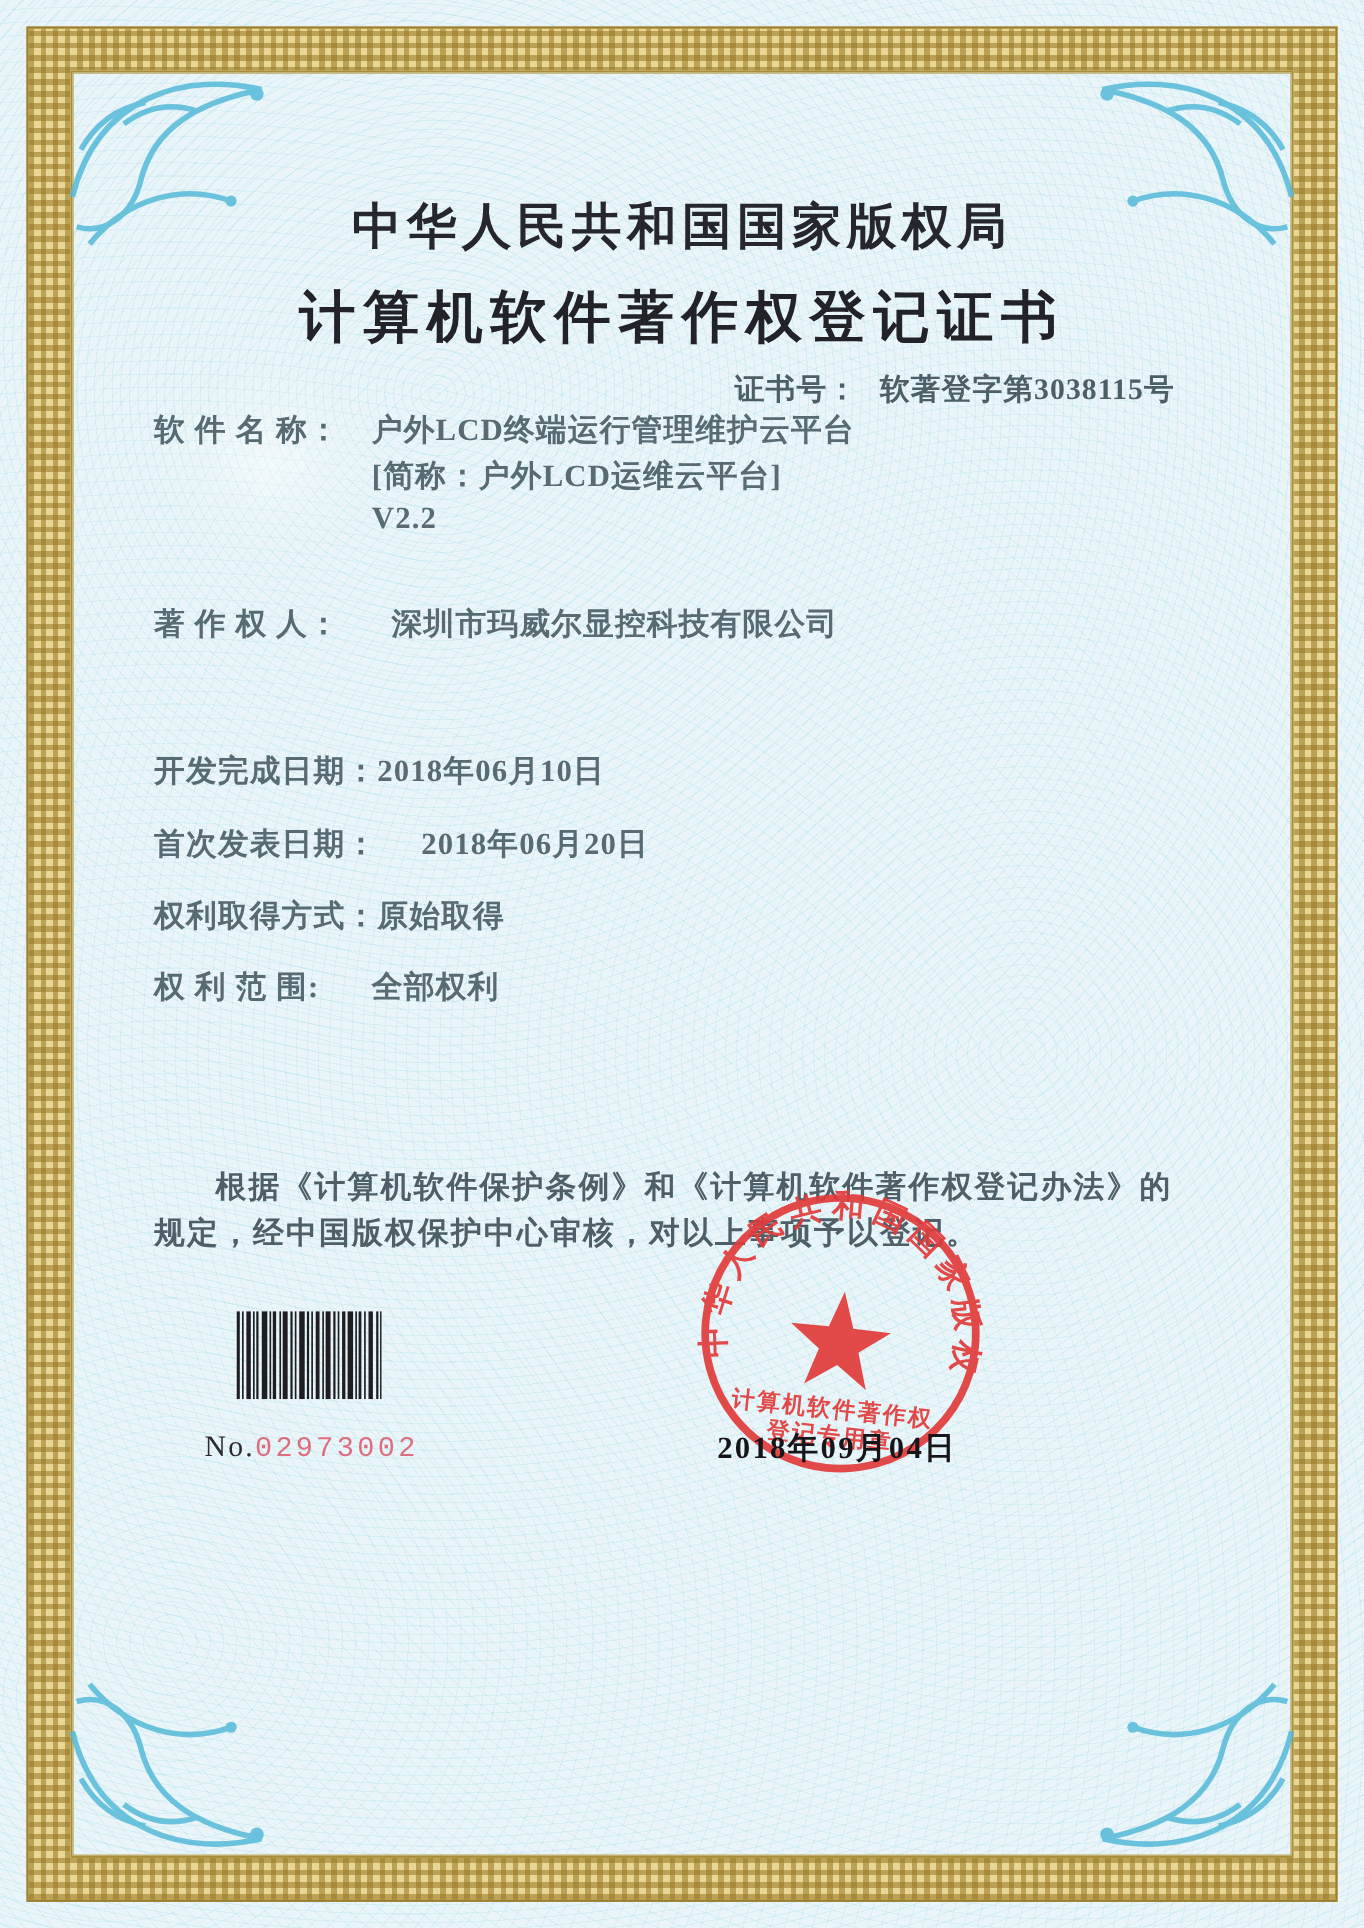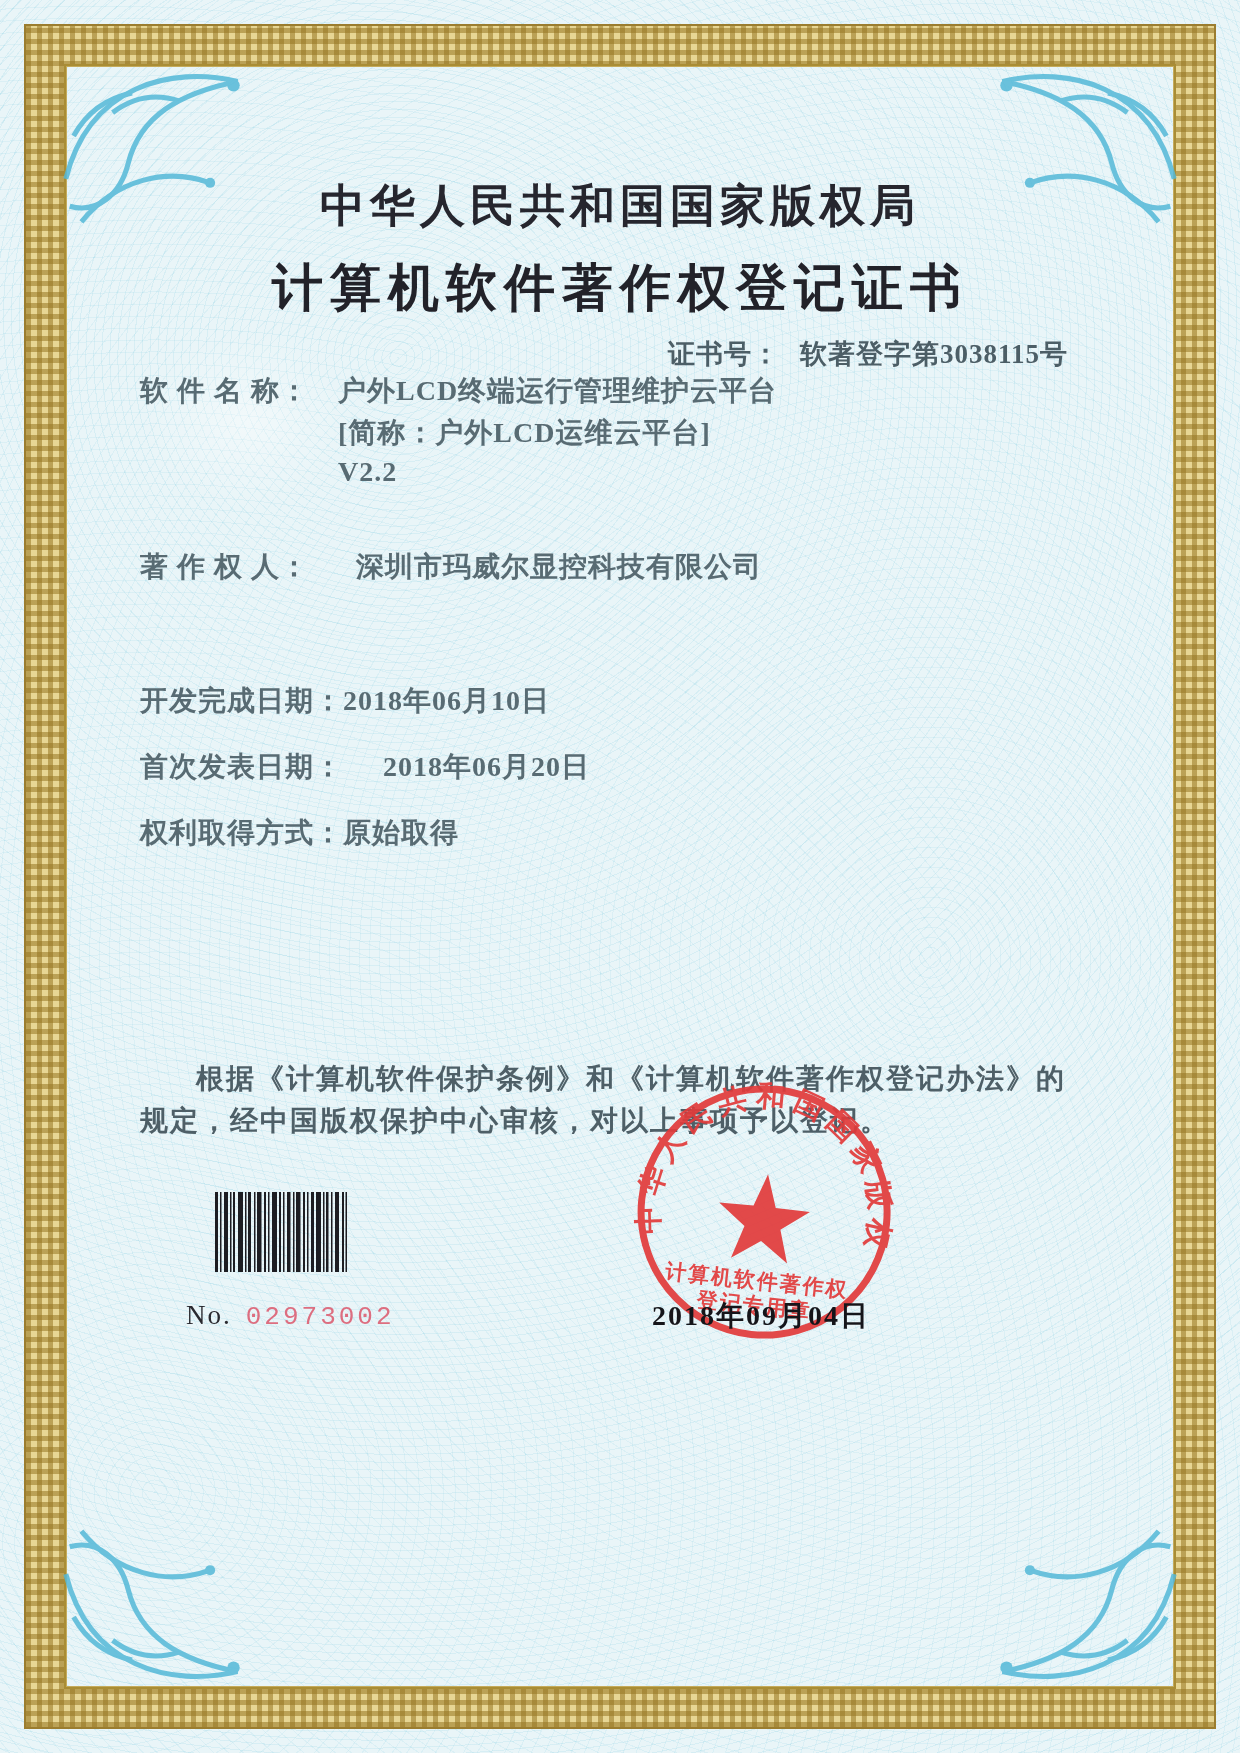--- a/index.html
+++ b/index.html
@@ -58,21 +58,21 @@
   .name-extra{position:absolute;left:338px;color:#586b73;font-size:28px;font-weight:bold;letter-spacing:1px;}
   .para{position:absolute;color:#4e5f67;font-size:28px;font-weight:bold;letter-spacing:2px;white-space:pre;}
   .barcode{position:absolute;left:215px;top:1192px;width:132px;height:80px;}
   .seal{position:absolute;left:612px;top:1082px;width:300px;height:300px;transform:rotate(6deg);opacity:.92;}
   .seal-date{
     position:absolute;left:652px;top:1297px;font-size:28px;font-weight:bold;
     color:#15151a;letter-spacing:2px;z-index:5;white-space:pre;
   }
   .no-line{
     position:absolute;left:186px;top:1300px;font-size:27px;letter-spacing:2px;
-    display:flex;gap:14px;z-index:5;
+    display:flex;z-index:5;
   }
   .no-line .no-lbl{color:#2a2a30;}
   .no-line .no-val{color:#dd6e80;font-family:"Liberation Mono","DejaVu Sans Mono",monospace;font-size:26px;letter-spacing:3px;padding-top:2px;}
 </style>
 </head>
 <body>
 
 <div class="page">
 
   <div class="frame-band"></div>
@@ -149,20 +149,24 @@
   <div class="row" style="top:748px;gap:40px;">
     <span class="lbl">首次发表日期：</span>
     <span class="val">2018年06月20日</span>
   </div>
 
   <div class="row" style="top:814px;">
     <span class="lbl">权利取得方式：</span>
     <span class="val">原始取得</span>
   </div>
 
+  <div class="row" style="top:878px;">
+    <span class="lbl">权 利 范 围:</span>
+    <span class="val">全部权利</span>
+  </div>
 
 
   <div class="para" style="left:196px;top:1060px;">根据《计算机软件保护条例》和《计算机软件著作权登记办法》的</div>
   <div class="para" style="left:140px;top:1102px;">规定，经中国版权保护中心审核，对以上事项予以登记。</div>
 
   <svg class="barcode" viewBox="0 0 132 80" preserveAspectRatio="none">
     <g fill="#1d1d22">
       <rect x="0" y="0" width="3" height="80"></rect>
         <rect x="5" y="0" width="1.5" height="80"></rect>
       <rect x="9" y="0" width="4" height="80"></rect>

